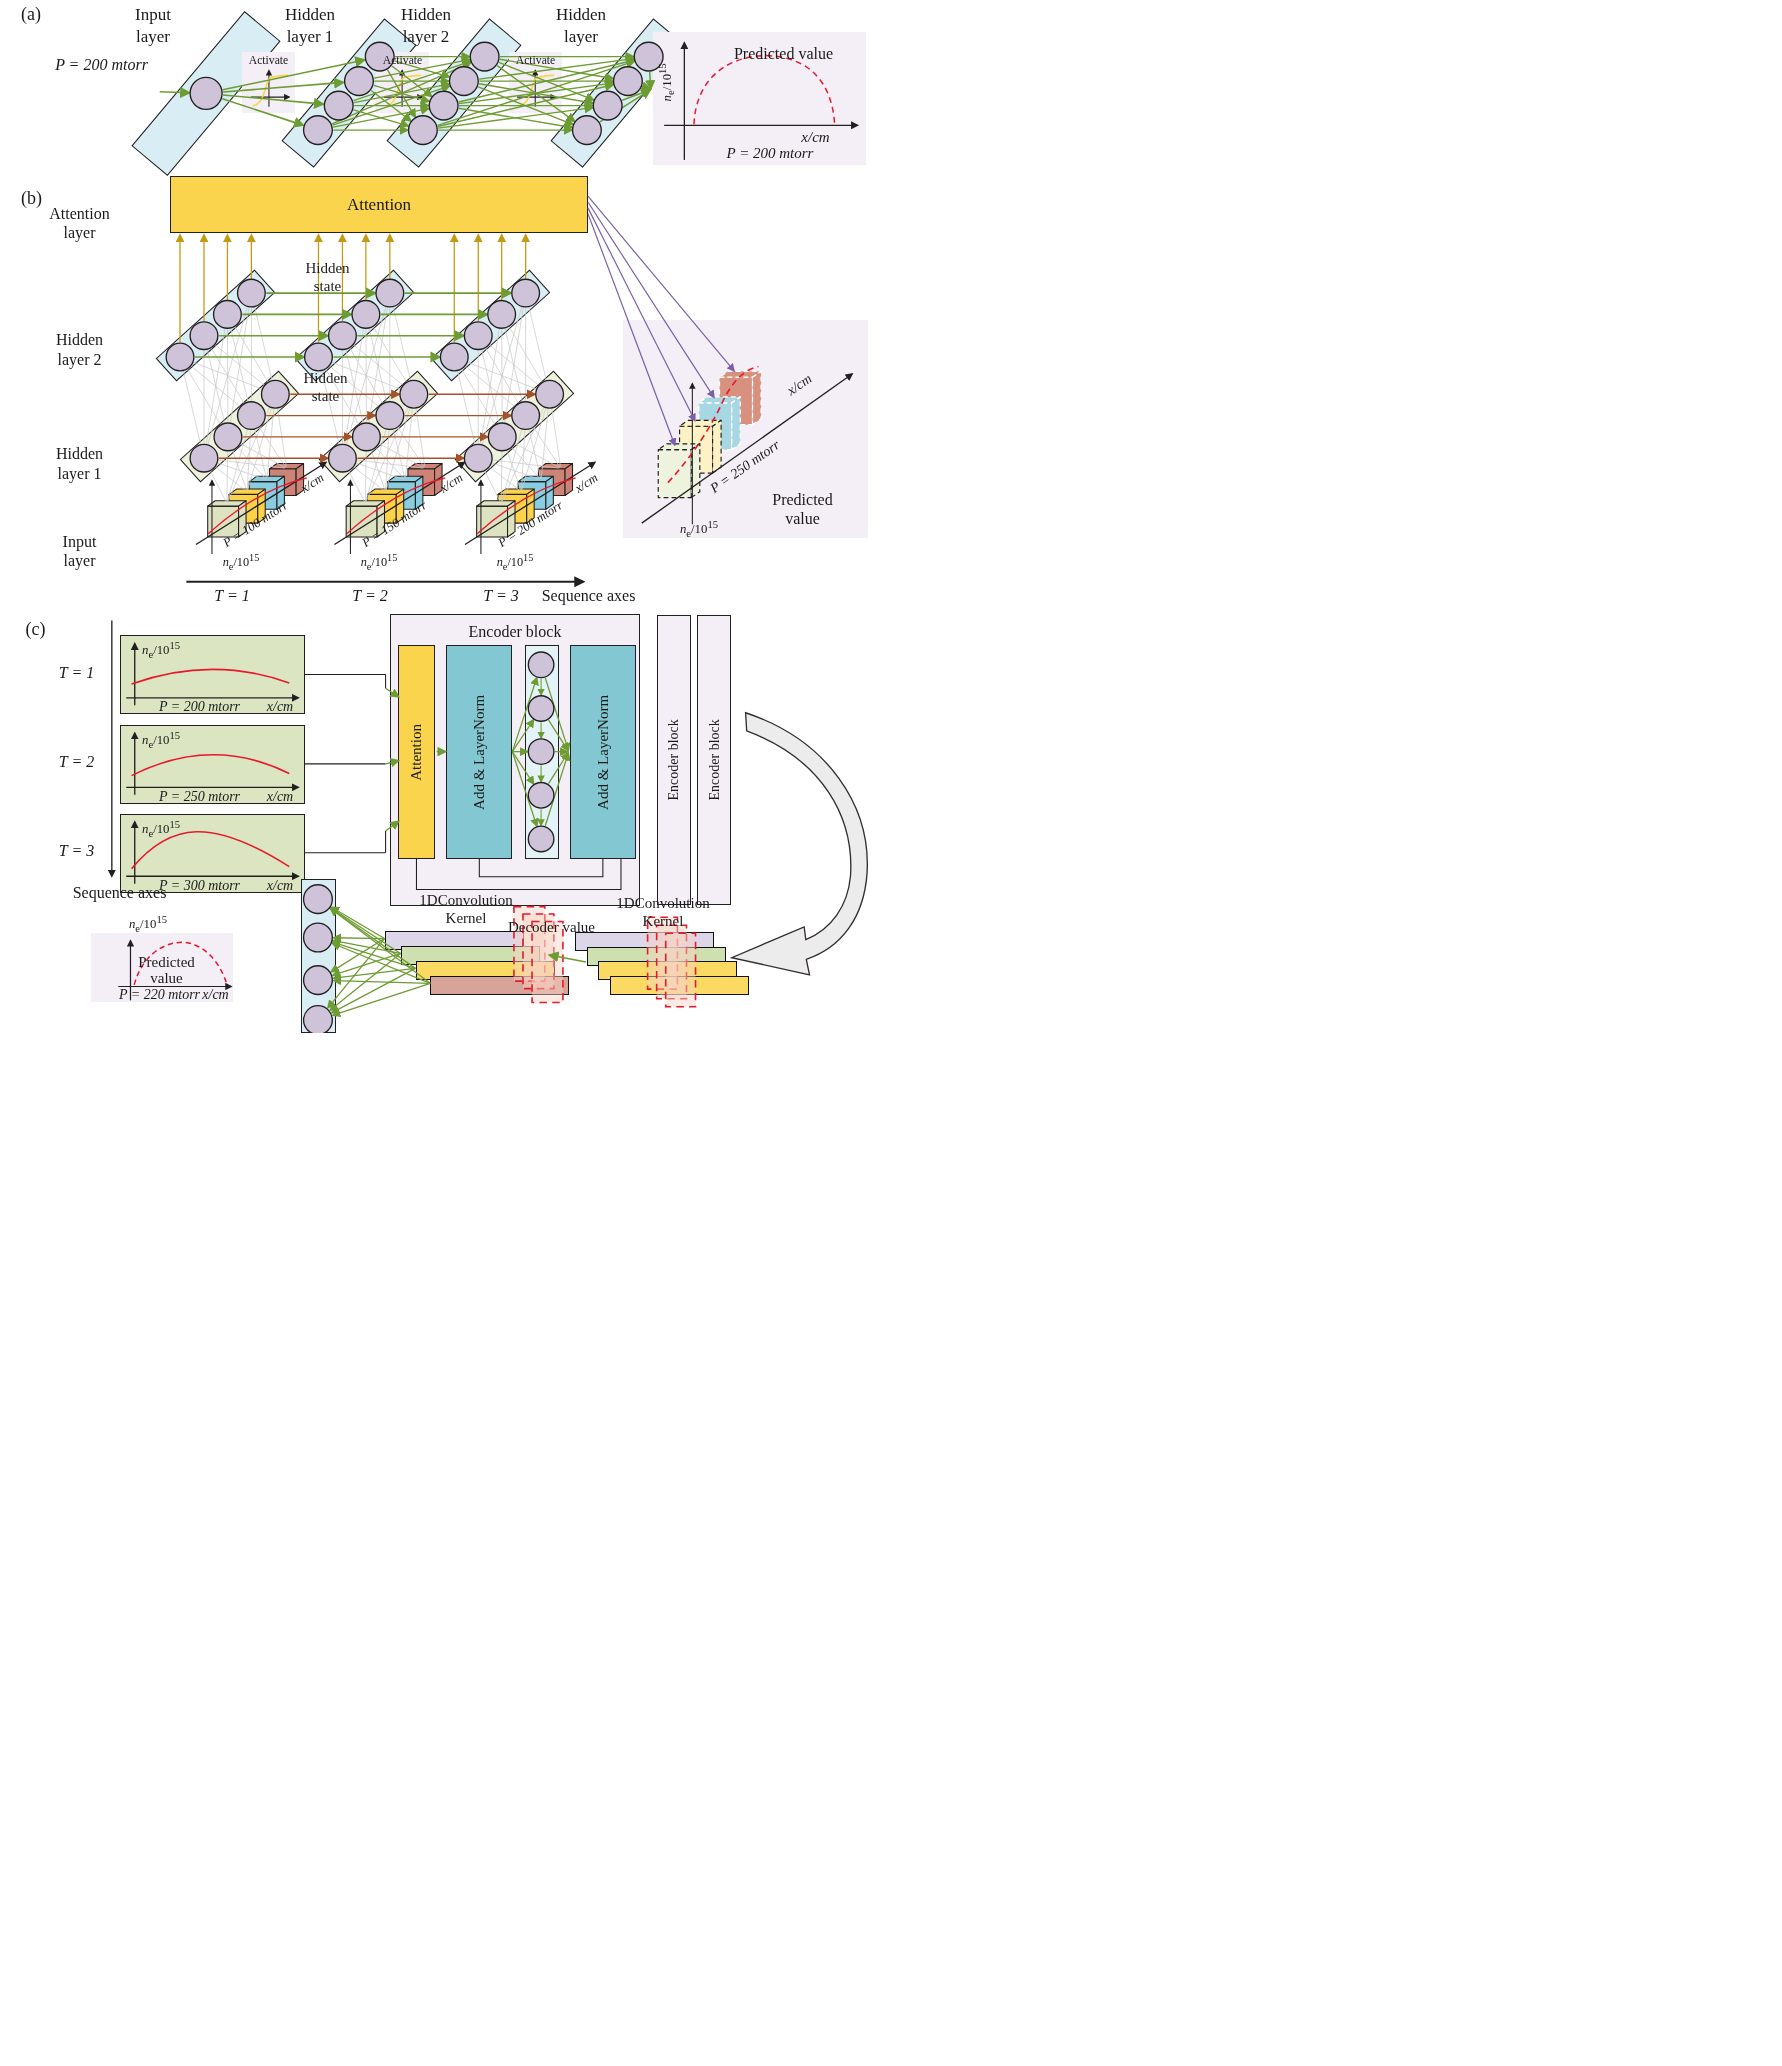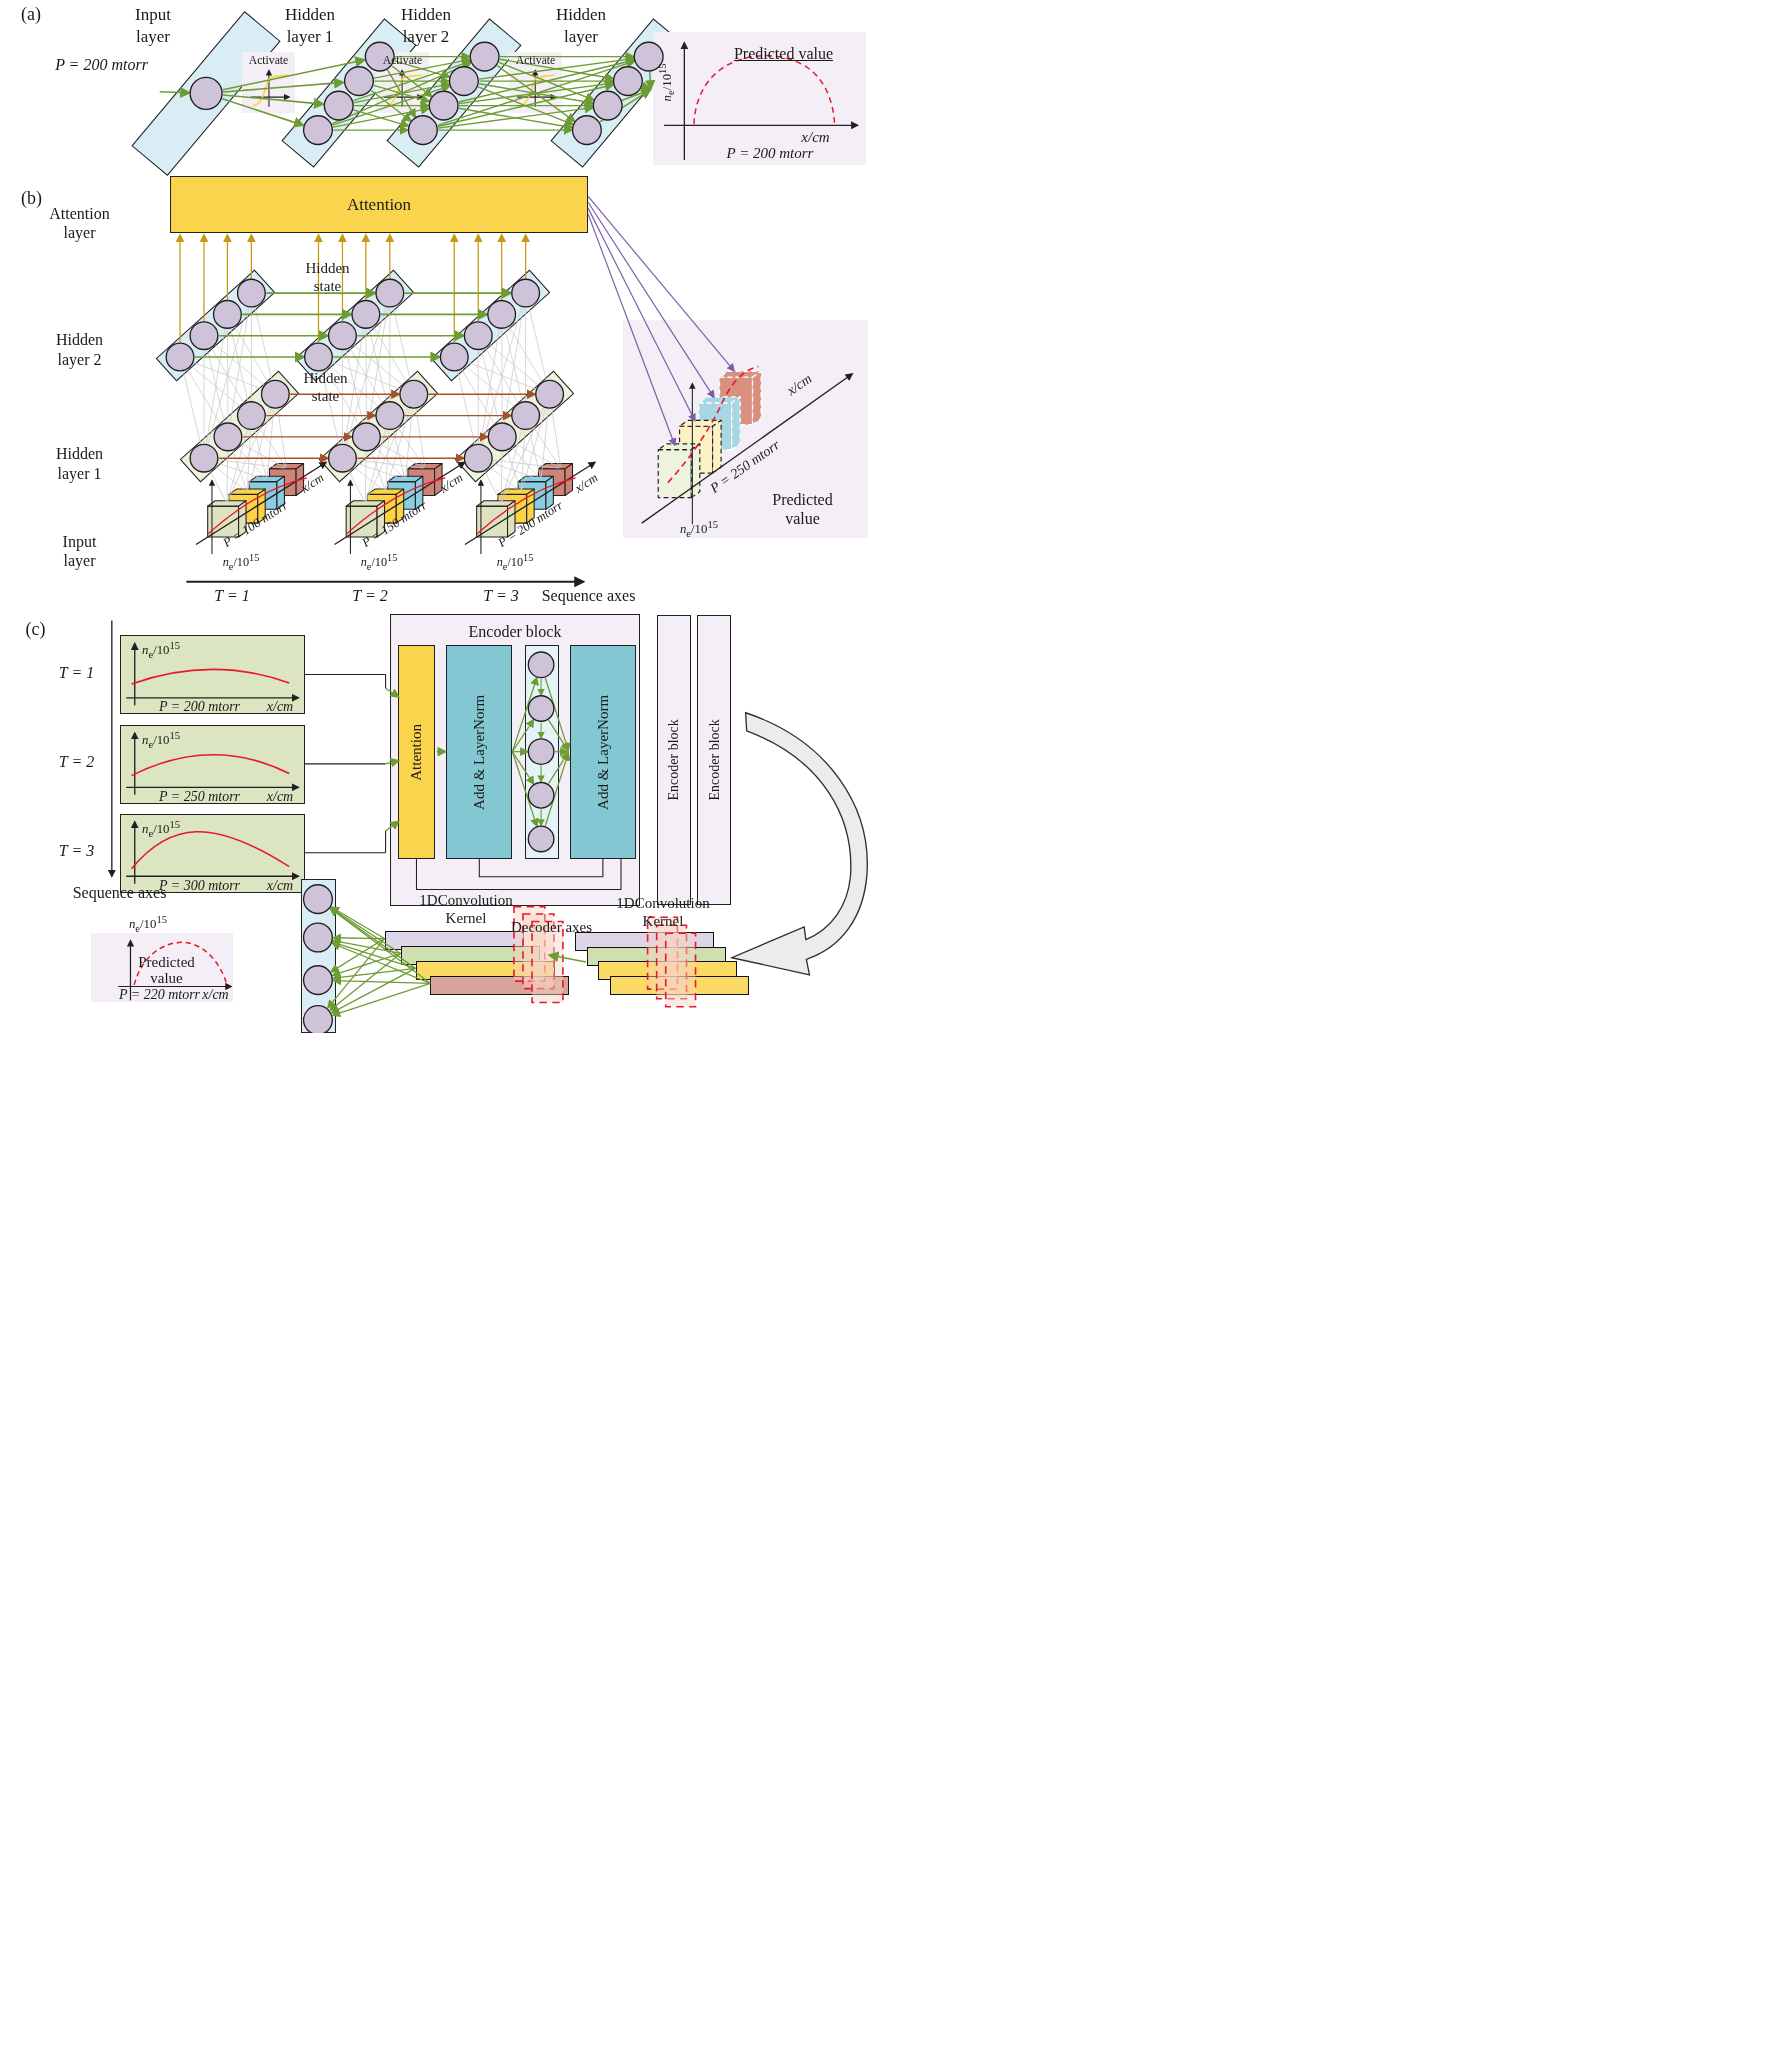--- a/index.html
+++ b/index.html
@@ -472,21 +472,21 @@
   <div class="lbl" style="left:262px;top:5.3px;width:96px;font-size:17px;">Hidden</div>
   <div class="lbl" style="left:262px;top:27px;width:96px;font-size:17px;">layer 1</div>
   <div class="lbl" style="left:378px;top:5.3px;width:96px;font-size:17px;">Hidden</div>
   <div class="lbl" style="left:378px;top:27px;width:96px;font-size:17px;">layer 2</div>
   <div class="lbl" style="left:533px;top:5.3px;width:96px;font-size:17px;">Hidden</div>
   <div class="lbl" style="left:533px;top:27px;width:96px;font-size:17px;">layer</div>
   <div class="lbl math" style="left:32px;top:56px;width:139px;font-size:16px;">P = 200 mtorr</div>
   <div class="lbl" style="left:242px;top:54px;width:53px;font-size:11.7px;">Activate</div>
   <div class="lbl" style="left:376px;top:54px;width:53px;font-size:11.7px;">Activate</div>
   <div class="lbl" style="left:509px;top:54px;width:53px;font-size:11.7px;">Activate</div>
-  <div class="lbl" style="left:714px;top:45px;width:139px;font-size:16px;text-decoration:underline;">Predicted value</div>
+  <div class="lbl" style="left:714px;top:45px;width:139px;font-size:16px;">Predicted value</div>
   <div class="lbl rot" style="left:635px;top:72px;width:64px;font-size:12.8px;transform:rotate(-90deg);"><i>n</i><sub>e</sub>/10<sup>15</sup></div>
   <div class="lbl math" style="left:789px;top:129px;width:53px;font-size:15px;">x/cm</div>
   <div class="lbl math" style="left:706px;top:145px;width:128px;font-size:15px;">P = 200 mtorr</div>
 
   <div class="lbl" style="left:21px;top:188px;font-size:18px;">(b)</div>
   <div class="lbl" style="left:21px;top:205px;width:117px;font-size:16px;">Attention</div>
   <div class="lbl" style="left:21px;top:224px;width:117px;font-size:16px;">layer</div>
   <div class="lbl" style="left:170px;top:195px;width:418px;font-size:17px;">Attention</div>
   <div class="lbl" style="left:290px;top:260px;width:75px;font-size:15px;">Hidden</div>
   <div class="lbl" style="left:290px;top:278px;width:75px;font-size:15px;">state</div>
@@ -532,21 +532,21 @@
   <div class="lbl math" style="left:256px;top:878px;width:48px;font-size:14px;">x/cm</div>
   <div class="lbl" style="left:53px;top:884px;width:133px;font-size:16px;">Sequence axes</div>
   <div class="lbl" style="left:435px;top:623px;width:160px;font-size:16px;">Encoder block</div>
   <div class="lbl rot" style="left:363px;top:744px;width:107px;font-size:15px;transform:rotate(-90deg);">Attention</div>
   <div class="lbl rot" style="left:405px;top:744px;width:149px;font-size:15px;transform:rotate(-90deg);">Add &amp; LayerNorm</div>
   <div class="lbl rot" style="left:529px;top:744px;width:149px;font-size:15px;transform:rotate(-90deg);">Add &amp; LayerNorm</div>
   <div class="lbl rot" style="left:620px;top:752px;width:107px;font-size:14px;transform:rotate(-90deg);">Encoder block</div>
   <div class="lbl rot" style="left:661px;top:752px;width:107px;font-size:14px;transform:rotate(-90deg);">Encoder block</div>
   <div class="lbl" style="left:402px;top:892px;width:128px;font-size:15px;">1DConvolution</div>
   <div class="lbl" style="left:402px;top:910px;width:128px;font-size:15px;">Kernel</div>
-  <div class="lbl" style="left:493px;top:919px;width:117px;font-size:15px;">Decoder axes</div>
+  <div class="lbl" style="left:493px;top:919px;width:117px;font-size:15px;">Decoder value</div>
   <div class="lbl" style="left:599px;top:895px;width:128px;font-size:15px;">1DConvolution</div>
   <div class="lbl" style="left:599px;top:913px;width:128px;font-size:15px;">Kernel</div>
   <div class="lbl" style="left:100px;top:914px;width:96px;font-size:12.8px;"><i>n</i><sub>e</sub>/10<sup>15</sup></div>
   <div class="lbl" style="left:113px;top:954px;width:107px;font-size:15px;">Predicted</div>
   <div class="lbl" style="left:113px;top:970px;width:107px;font-size:15px;">value</div>
   <div class="lbl math" style="left:101px;top:987px;width:117px;font-size:14px;">P = 220 mtorr</div>
   <div class="lbl math" style="left:194px;top:987px;width:43px;font-size:14px;">x/cm</div>
 </div>
 
 

